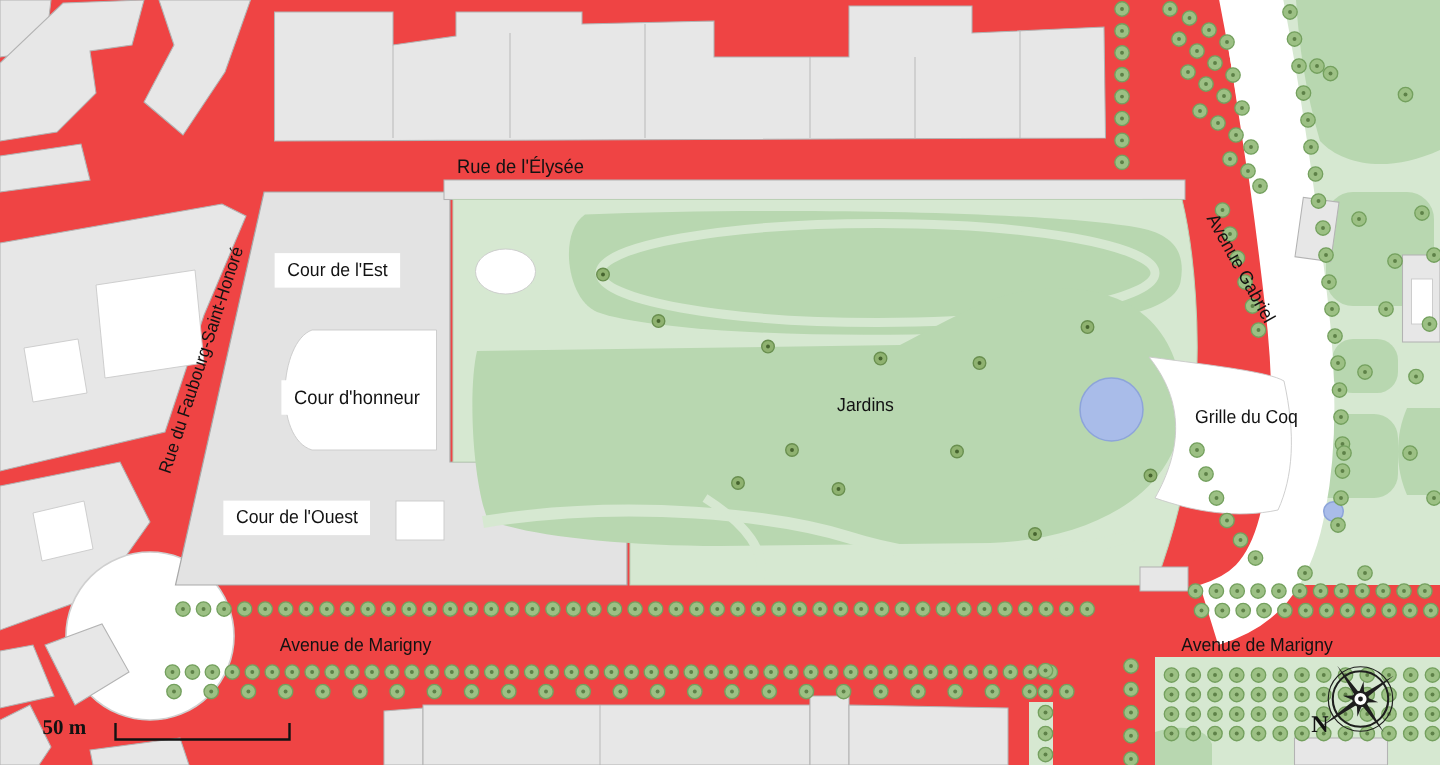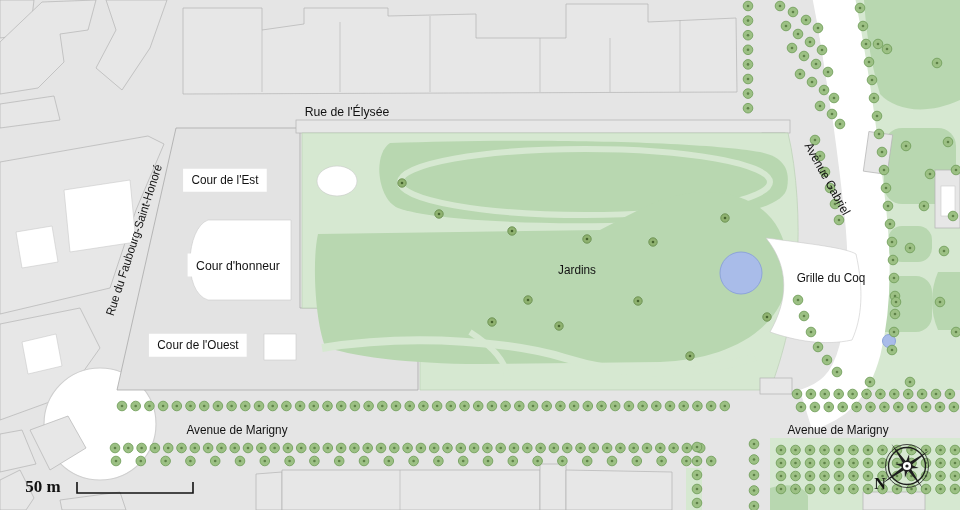--- a/index.html
+++ b/index.html
@@ -1,16 +1,16 @@
 <!DOCTYPE html>
 <html><head>
 <meta charset="utf-8">
 <style>
   html,body{margin:0;padding:0;background:#fff;}
-  #stage{position:relative;width:960px;height:510px;overflow:hidden;background:#e5e5e5;
+  #stage{position:relative;width:960px;height:510px;overflow:hidden;background:#ef4444;
          font-family:"Liberation Sans",sans-serif;}
   #map-svg{position:absolute;left:0;top:0;}
   .bldg{fill:var(--c-bldg);stroke:var(--c-bldg-stroke);stroke-width:.7;}
   .palace{fill:var(--c-palace);stroke:var(--c-palace-stroke);stroke-width:.8;}
   .whiteshape{fill:#fff;stroke:#c9c9c9;stroke-width:.6;}
   .gl{fill:var(--c-green-light);}
   .gd{fill:var(--c-green-dark);}
   .garden-base{fill:var(--c-green-light);stroke:var(--c-garden-stroke);stroke-width:.7;}
   .pathl{fill:none;stroke:var(--c-green-light);}
   .road-white{fill:none;stroke:#fff;}
@@ -724,16 +724,16 @@
   <div class="lbl box" style="left:225px;top:180px;font-size:12.5px;">Cour de l'Est</div>
 
   <div class="lbl box" style="left:238px;top:265px;font-size:13px;">Cour d'honneur</div>
 
   <div class="lbl box" style="left:198px;top:345px;font-size:12.5px;">Cour de l'Ouest</div>
 
   <div class="lbl" style="left:577px;top:270px;font-size:12.5px;">Jardins</div>
 
   <div class="lbl" style="left:831px;top:278px;font-size:12.5px;">Grille du Coq</div>
 
-  <div class="lbl serif" style="left:43px;top:486px;font-size:17px;transform:translate(-50%,-50%);">50 m</div>
+  <div class="lbl serif" style="left:43px;top:486px;font-size:14px;transform:translate(-50%,-50%);">50 m</div>
 
   <div class="lbl serif" style="left:880px;top:484px;font-size:16px;transform:translate(-50%,-50%);">N</div>
 </div>
 
 </body></html>

